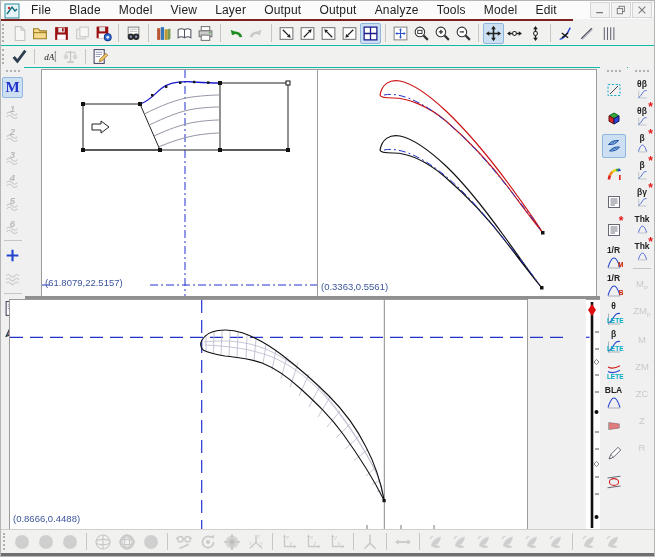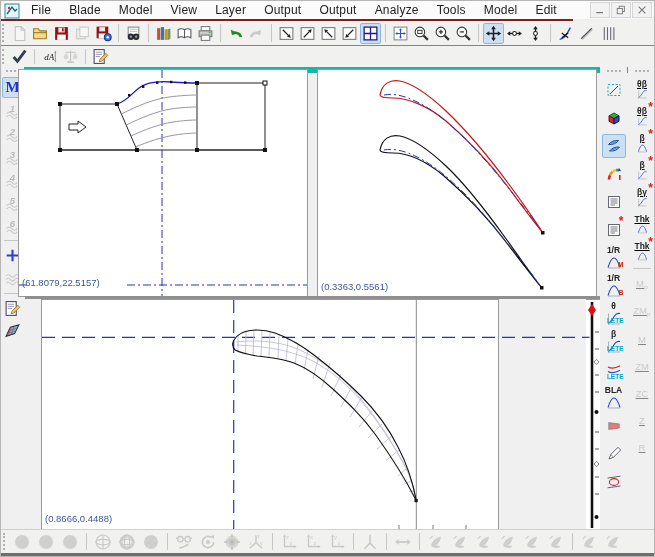--- a/index.html
+++ b/index.html
@@ -8,55 +8,55 @@
   
   #menubar{position:absolute;top:0;left:0;right:0;height:18px;background:#fbfbfb;display:flex;align-items:center;border-radius:6px;}
   #app-icon{width:16px;height:16px;margin:1px 2px 0 3px;}
   #app-icon svg{width:16px;height:16px;display:block}
   .menu-item{font-size:12px;color:#222;padding:1px 9px;letter-spacing:.2px;cursor:default;}
   #win-controls{margin-left:auto;display:flex;margin-right:2px;}
   .win-btn{width:18px;height:14px;margin-left:1px;background:#f2f2f2;border:1px solid #d5d5d5;display:flex;align-items:center;justify-content:center;}
   .win-btn svg{width:12px;height:12px;display:block}
   #menuline{position:absolute;top:18px;left:0;width:572px;height:2px;background:#7d2020;}
   
-  .tb{position:absolute;left:0;right:0;background:#f1f1f0;display:flex;align-items:center;border-bottom:6px solid #14b8a6;overflow:hidden;}
+  .tb{position:absolute;left:0;right:0;background:#f1f1f0;display:flex;align-items:center;border-bottom:1px solid #14b8a6;overflow:hidden;}
   #toolbar1{top:20px;height:24px;}
   #toolbar2{top:45px;height:21px;}
   .tb::before{content:"";align-self:stretch;width:3px;margin:3px 2px 3px 1px;border-left:2px dotted #b0b0b0;}
   .tbtn{position:relative;display:flex;align-items:center;justify-content:center;flex-direction:column;
     border:1px solid transparent;border-radius:2px;box-sizing:border-box;flex:none;cursor:default;}
   #toolbar1 .tbtn,#toolbar2 .tbtn{width:21px;height:21px;}
   .tbtn .ic{display:block;line-height:0;}
   .tbtn .ic svg{width:17px;height:17px;display:block;}
   .tbtn.selected{background:#cde0f3;border-color:#8fb6dc;}
   .tbtn.disabled{filter:grayscale(1);opacity:.45;}
   .sep{width:1px;align-self:stretch;margin:3px 4px;background:#c6c6c6;flex:none;}
   
   .vtb{position:absolute;display:flex;flex-direction:column;align-items:center;background:#f0f0f0;overflow:hidden;}
   .vtb::before{content:"";width:14px;height:2px;margin:3px 0 2px;border-top:2px dotted #b0b0b0;}
   #leftbar{top:66px;left:0;width:23px;bottom:27px;}
   #leftbar .tbtn{width:21px;height:21px;margin:1px 0;}
   #rightbar1{top:66px;left:599px;width:27px;height:440px;}
   #rightbar1 .tbtn{width:24px;height:24px;margin:2px 0;}
   #rightbar1 .tbtn .ic svg{width:16px;height:16px;}
   #rightbar2{top:66px;left:627px;width:28px;height:420px;}
-  #rightbar2 .tbtn{width:26px;height:25px;margin:1px 0;text-decoration:underline;}
+  #rightbar2 .tbtn{width:26px;height:25px;margin:1px 0;}
   #rightbar2 .tbtn .ic svg{width:15px;height:11px;}
   .vsep{height:1px;width:18px;margin:3px 0;background:#c6c6c6;flex:none;}
   .tlbl{font-size:8.5px;line-height:9px;color:#222;font-weight:bold;}
   .tlbl sub{font-size:6px;}
   .m-main .tlbl{font-family:"Liberation Serif",serif;font-size:15px;line-height:15px;color:#2233cc;}
   .accent{position:absolute;right:1px;bottom:1px;font-size:6.5px;line-height:6.5px;font-weight:bold;}
   .badge{position:absolute;top:-2px;right:1px;color:#e01818;font-size:12px;line-height:9px;font-weight:bold;}
   .disabled .tlbl{color:#9a9a9a;font-weight:normal;font-size:9.5px;}
   
   .vp{position:absolute;background:#fff;border:1px solid #9b9b9b;box-sizing:border-box;}
-  #vp-meridional{left:17px;top:68px;width:290px;height:228px;padding-left:9px;}
+  #vp-meridional{left:40px;top:68px;width:290px;height:228px;padding-left:9px;}
   #vp-profiles{left:316px;top:68px;width:280px;height:228px;}
-  #vp-blade{left:40px;top:298px;width:458px;height:232px;}
+  #vp-blade{left:8px;top:298px;width:519px;height:232px;}
   #hsplit{position:absolute;left:24px;top:295px;width:575px;height:3px;background:#8f8f8f;}
   #span-strip{position:absolute;left:585px;top:298px;width:14px;height:232px;background:#fff;border-top:1px solid #9b9b9b;border-bottom:1px solid #9b9b9b;box-sizing:border-box;}
   .vp svg,#span-strip svg{position:absolute;left:0;top:0;display:block;}
   .coord{position:absolute;left:3px;font-size:9.5px;color:#3d569b;background:transparent;white-space:nowrap;}
   #vp-meridional .coord{bottom:8px;}
   #vp-profiles .coord{bottom:4px;text-align:right;}
   #vp-blade .coord{bottom:6px;}
   
   #bottombar{position:absolute;left:0;right:0;bottom:0;height:27px;background:#f1f1f0;border-top:1px solid #cfcfcf;
     border-bottom:3px solid #6e6e6e;display:flex;align-items:center;overflow:hidden;box-sizing:border-box;}

